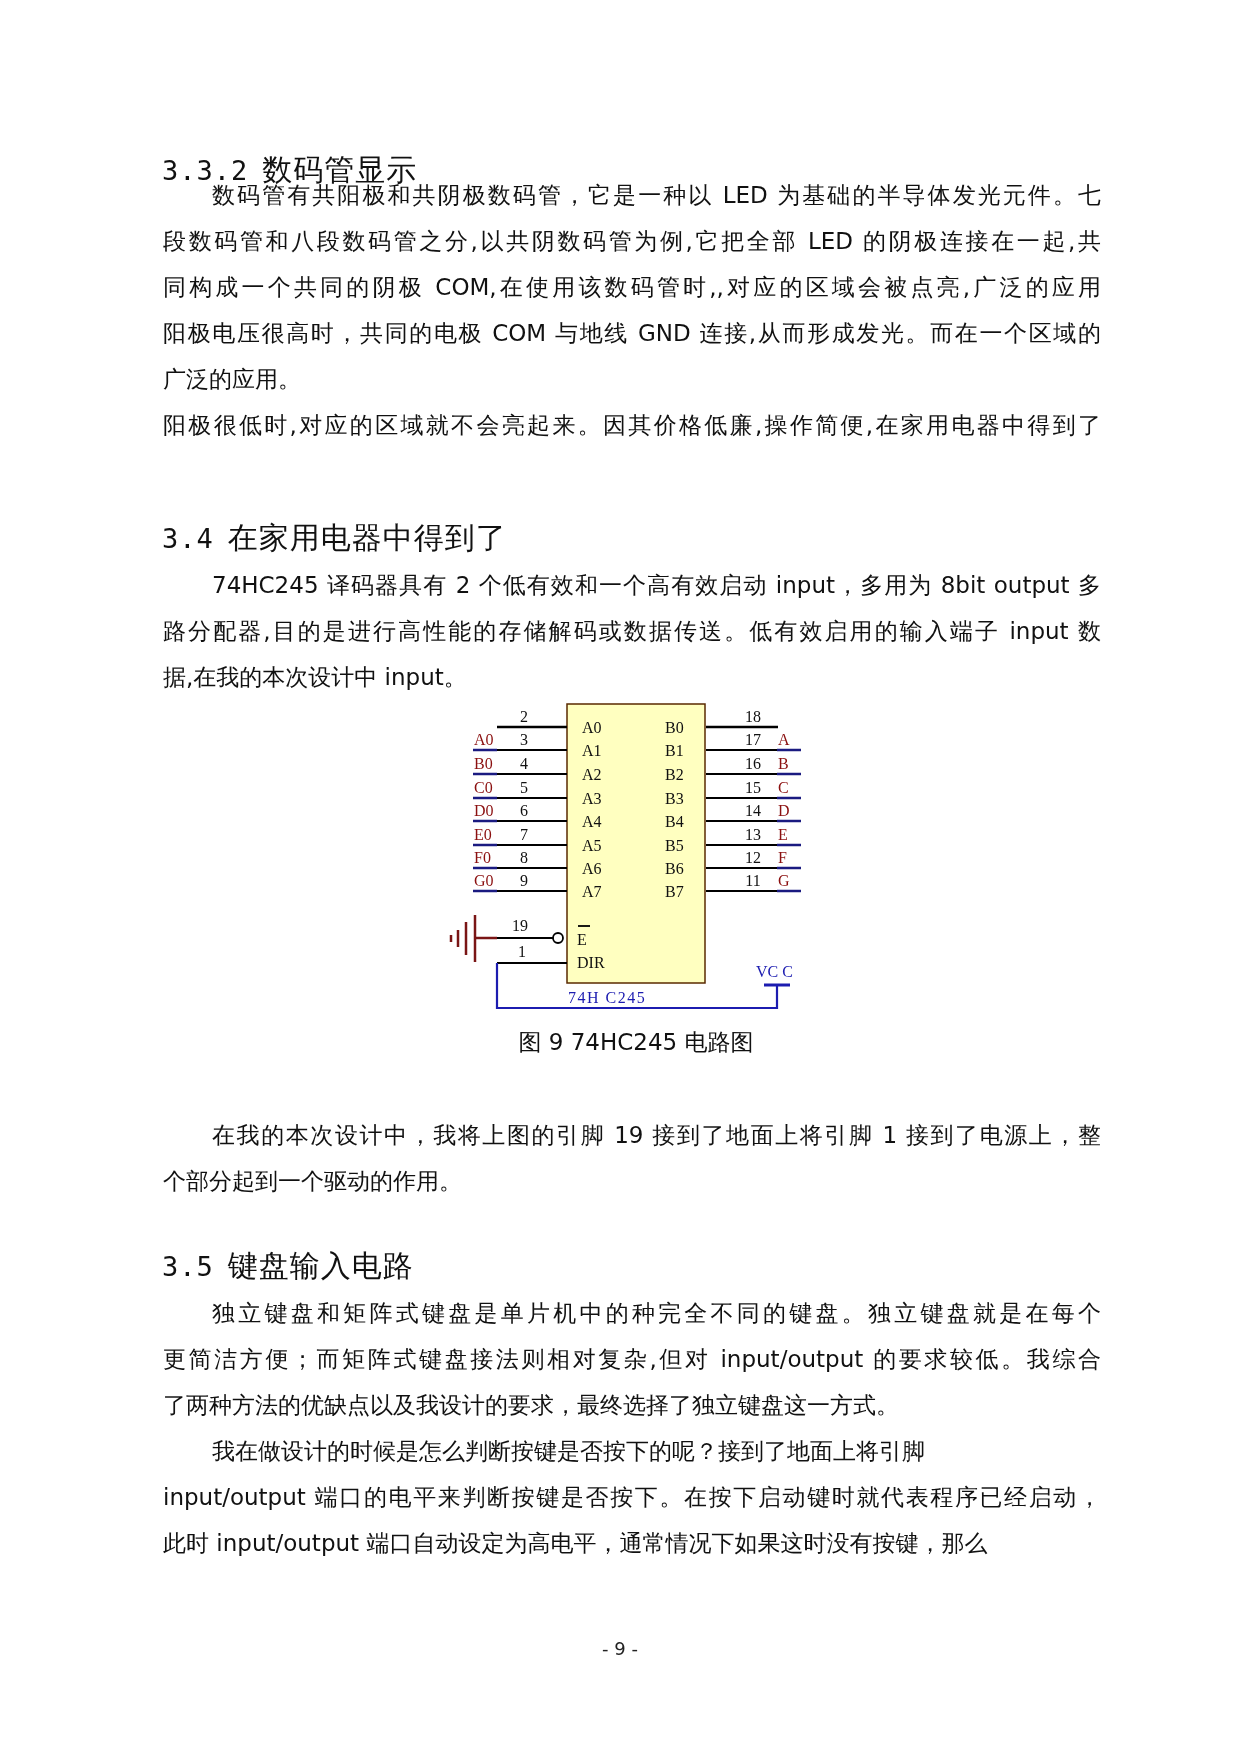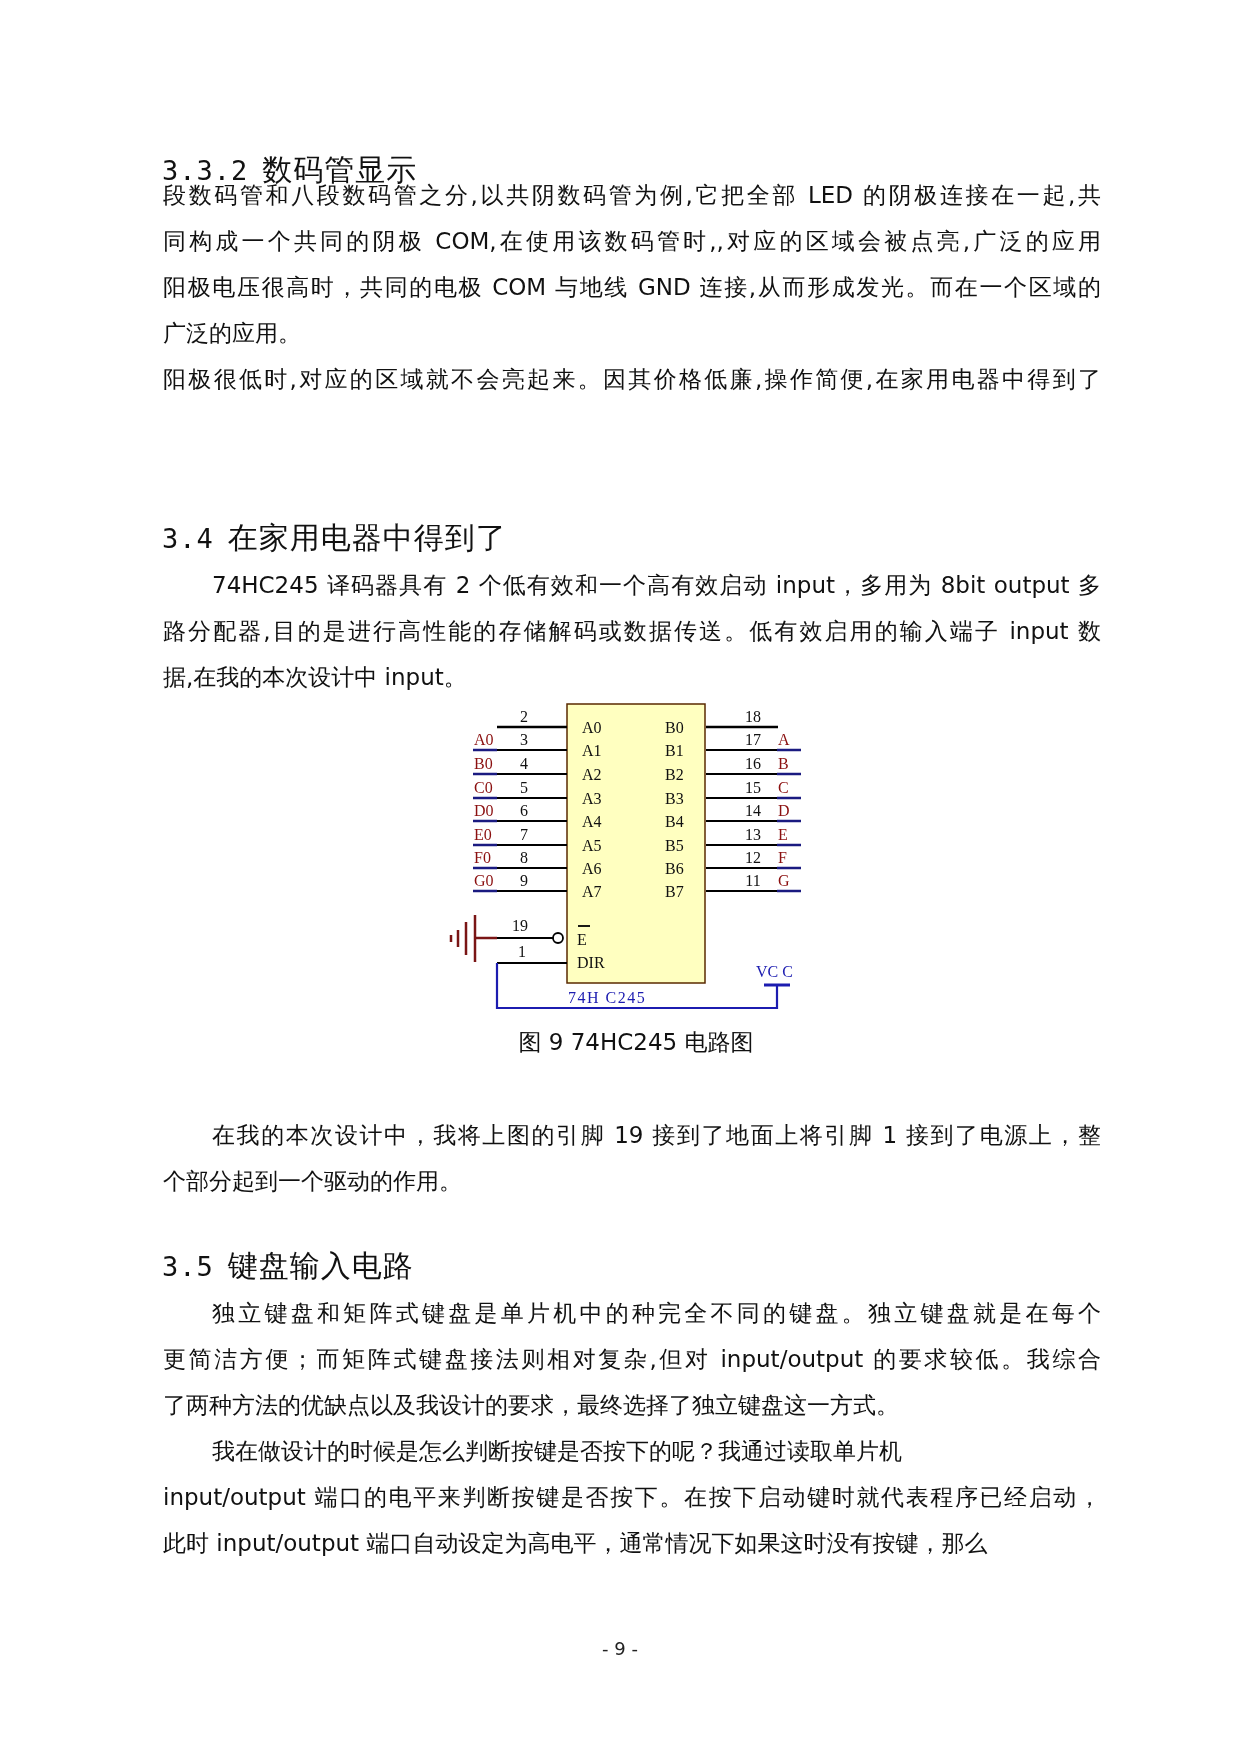--- a/index.html
+++ b/index.html
@@ -19,20 +19,21 @@
 </style>
 </head>
 <body>
 
 <div class="page">
 
   <div class="h" style="top:150px;">
     <span class="num">3.3.2</span><span>数码管显示</span>
   </div>
   <div class="para" style="top:172px;">
+    <span class="ln ind">数码管有共阳极和共阴极数码管，它是一种以 LED 为基础的半导体发光元件。七</span>
     <span class="ln">段数码管和八段数码管之分,以共阴数码管为例,它把全部 LED 的阴极连接在一起,共</span>
     <span class="ln">同构成一个共同的阴极 COM,在使用该数码管时,,对应的区域会被点亮,广泛的应用</span>
     <span class="ln">阳极电压很高时，共同的电极 COM 与地线 GND 连接,从而形成发光。而在一个区域的</span>
     <span class="ln last">广泛的应用。</span>
     <span class="ln">阳极很低时,对应的区域就不会亮起来。因其价格低廉,操作简便,在家用电器中得到了</span>
   </div>
 
   <div class="h" style="top:518px;">
     <span class="num">3.4</span><span>在家用电器中得到了</span>
   </div>
@@ -189,19 +190,19 @@
     <span class="ln last">个部分起到一个驱动的作用。</span>
   </div>
 
   <div class="h" style="top:1246px;">
     <span class="num">3.5</span><span>键盘输入电路</span>
   </div>
   <div class="para" style="top:1290px;">
     <span class="ln ind">独立键盘和矩阵式键盘是单片机中的种完全不同的键盘。独立键盘就是在每个</span>
     <span class="ln">更简洁方便；而矩阵式键盘接法则相对复杂,但对 input/output 的要求较低。我综合</span>
     <span class="ln last">了两种方法的优缺点以及我设计的要求，最终选择了独立键盘这一方式。</span>
-    <span class="ln ind last">我在做设计的时候是怎么判断按键是否按下的呢？我通过读取单片机</span>
+    <span class="ln ind last">我在做设计的时候是怎么判断按键是否按下的呢？接到了地面上将引脚</span>
     <span class="ln">input/output 端口的电平来判断按键是否按下。在按下启动键时就代表程序已经启动，</span>
     <span class="ln last">此时 input/output 端口自动设定为高电平，通常情况下如果这时没有按键，那么</span>
   </div>
 
   <div class="pagenum">- 9 -</div>
 </div>
 
 </body></html>

